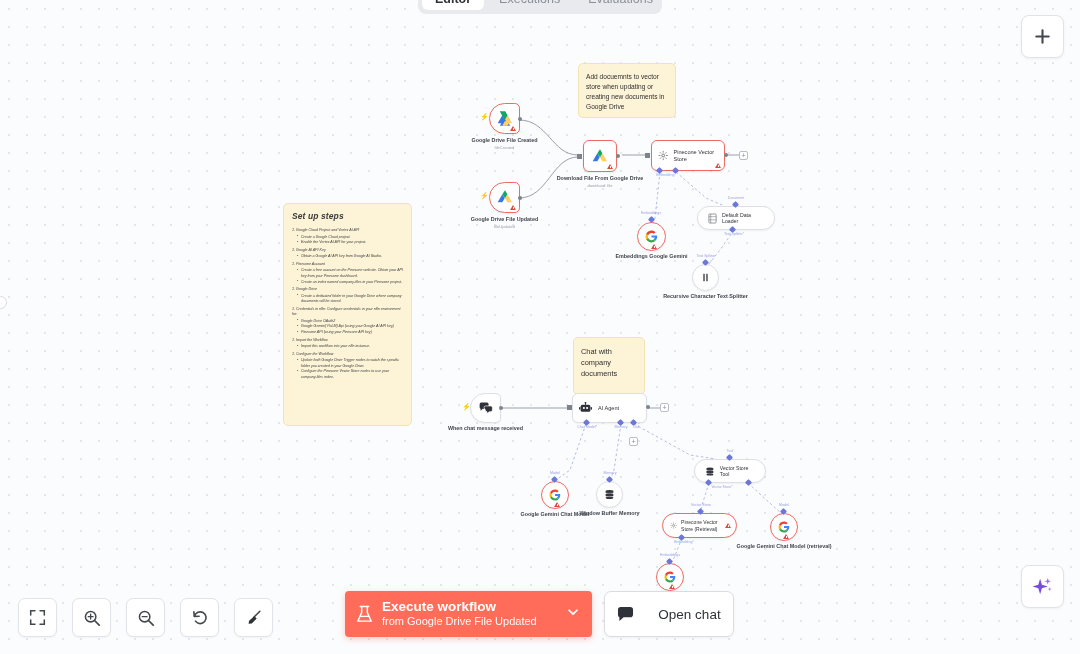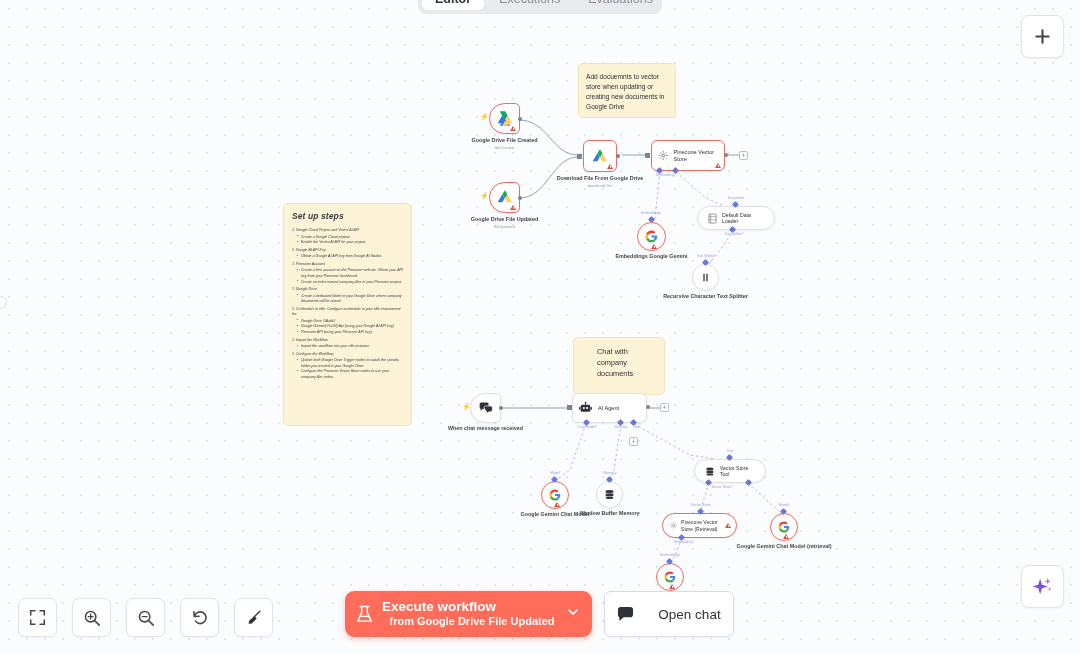--- a/index.html
+++ b/index.html
@@ -64,22 +64,22 @@
   }
   .setup-bul::before {
     content: "•"; position: absolute; left: 0; top: -0.5px;
   }
   #sticky-vec {
     left: 578px; top: 63px; width: 98px; height: 55px;
     padding: 8px 7px;
   }
   #sticky-vec .txt { font-size: 6.6px; color: #2f2f2f; line-height: 1.52; font-weight: 500; }
   #sticky-chat {
-    left: 573px; top: 337px; width: 92px; height: 58px;
-    padding: 8px 23px;
+    left: 573px; top: 337px; width: 72px; height: 58px;
+    padding: 8px 7px;
   }
   #sticky-chat .txt { font-size: 7.4px; color: #2f2f2f; line-height: 1.5; font-weight: 500; }
 
   
   svg.edges { position: absolute; left:0; top:0; width:1080px; height:654px; pointer-events:none; }
 
   
   .node { position: absolute; }
 
   .nbox {
@@ -147,27 +147,27 @@
   .tbtn {
     position:absolute; width:39px; height:39px;
     background:#fff; border:1px solid #e0e3e8; border-radius:7px;
     display:flex; align-items:center; justify-content:center;
     cursor:pointer; box-shadow:0 1px 2px rgba(0,0,0,.04);
   }
 
   
   #exec-btn {
     position:absolute; left:345px; top:591px; width:247px; height:46px;
-    background:#ff6d5a; border-radius:9px; display:flex; align-items:center;
+    background:#ff6d5a; border-radius:4px; display:flex; align-items:center;
     cursor:pointer; color:#fff; padding-left:11px; padding-right:8px;
     box-shadow: 0 2px 6px rgba(255,109,90,.35);
   }
   #exec-btn .etxt { flex:1; margin-left:9px; }
   #exec-btn .e1 { font-size:13.5px; font-weight:600; line-height:1.15; }
-  #exec-btn .e2 { font-size:11px; font-weight:700; line-height:1.25; opacity:.96;text-align:center; }
+  #exec-btn .e2 { font-size:11px; font-weight:400; line-height:1.25; opacity:.96; }
 
   #chat-btn {
     position:absolute; left:604px; top:591px; width:130px; height:46px;
     background:#fff; border:1px solid #d9dde3; border-radius:7px;
     display:flex; align-items:center; justify-content:center; gap:24px;
     cursor:pointer; color:#2f3238; font-size:13.5px;
     box-shadow:0 1px 3px rgba(0,0,0,.05);
   }
 
   

